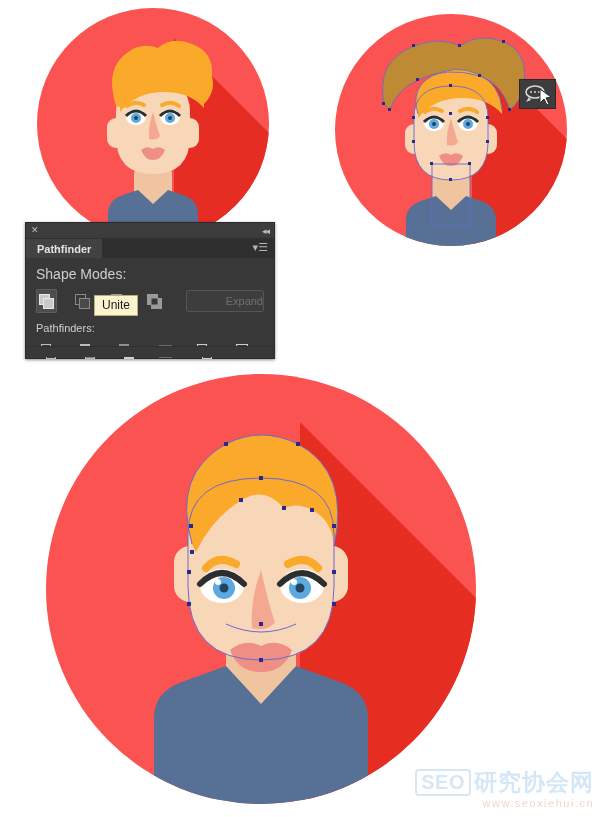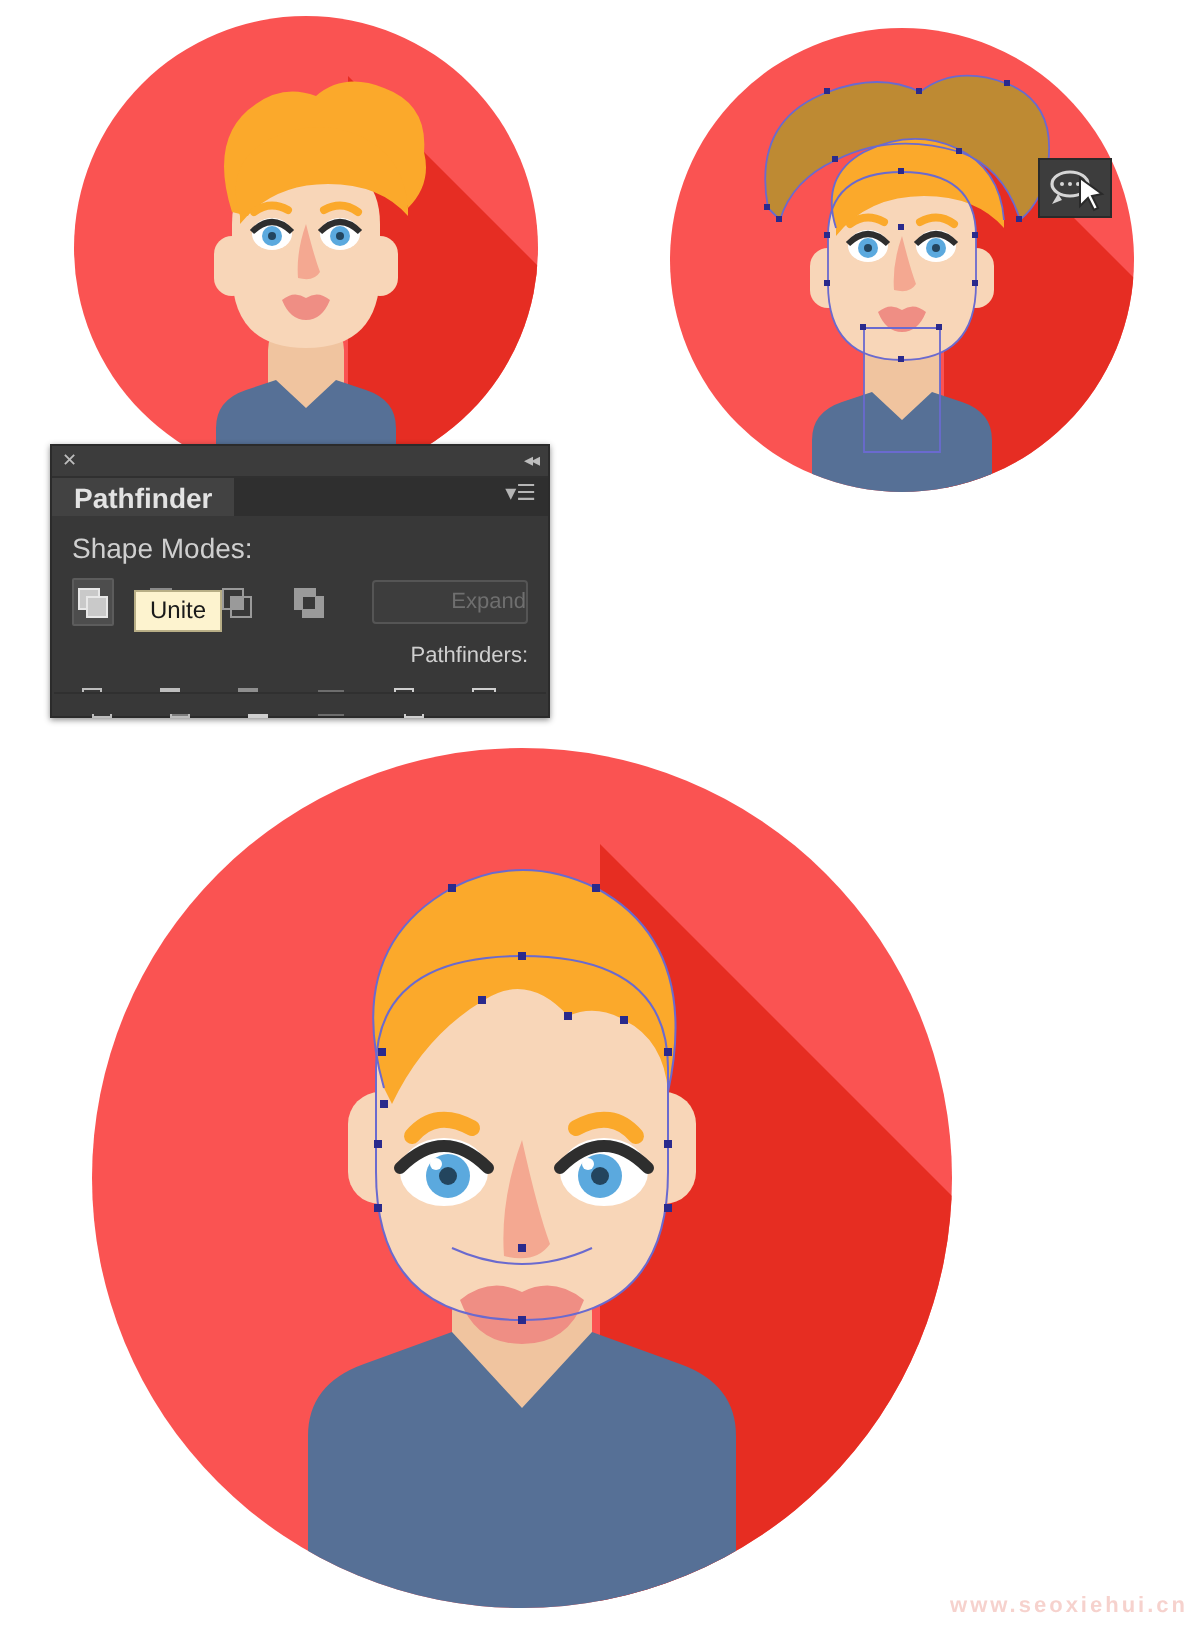--- a/index.html
+++ b/index.html
@@ -15,56 +15,56 @@
     position:absolute;left:25px;top:222px;width:248px;height:135px;
     background:#383838;border:1px solid #2b2b2b;
     box-shadow:0 1px 3px rgba(0,0,0,.45);
     font-size:11px;color:#c8c8c8;z-index:40;
   }
   .pf-titlebar{height:15px;background:#3c3c3c;border-bottom:1px solid #303030;
     display:flex;align-items:center;justify-content:space-between;padding:0 5px;}
   .pf-close{color:#bdbdbd;font-size:9px;line-height:9px;cursor:default;}
   .pf-collapse{color:#bdbdbd;font-size:9px;letter-spacing:-1px;}
   .pf-tabbar{height:19px;background:#2f2f2f;display:flex;align-items:stretch;position:relative;}
-  .pf-tab{background:#424242;color:#e3e3e3;font-weight:bold;font-size:14px;
+  .pf-tab{background:#424242;color:#e3e3e3;font-weight:bold;font-size:11px;
     padding:0 11px;display:flex;align-items:center;}
   .pf-menu{position:absolute;right:6px;top:3px;color:#b5b5b5;font-size:11px;line-height:11px;}
   .pf-body{padding:8px 10px 0 10px;}
   .pf-label{font-size:14px;color:#cfcfcf;margin:0 0 7px 0;}
   .pf-row{display:flex;align-items:center;gap:0;}
   .pf-btn{width:24px;height:22px;display:flex;align-items:center;justify-content:center;
     margin-right:15px;border:1px solid transparent;border-radius:1px;}
   .pf-btn.sel{background:#4d4d4d;border:1px solid #5c5c5c;}
   .pf-expand{margin-left:6px;width:95px;height:20px;border:1px solid #555;border-radius:2px;
     background:#3d3d3d;color:#6f6f6f;font-size:11px;display:flex;align-items:center;
     justify-content:flex-end;}
   .pf-row2{display:flex;align-items:center;gap:0;padding:0 10px;margin-top:6px;}
   .pf-btn2{width:24px;height:22px;display:flex;align-items:center;justify-content:center;
     margin-right:15px;}
   .pf-label2{font-size:11px;color:#cfcfcf;margin:9px 0 0 10px;}
   .pf-footer{position:absolute;left:1px;right:1px;bottom:1px;height:10px;background:#383838;
     border-top:1px solid #303030;}
   .tooltip{
-    position:absolute;left:41px;top:72px;background:#fdf3cf;border:1px solid #b8ae86;
+    position:absolute;left:68px;top:72px;background:#fdf3cf;border:1px solid #b8ae86;
     color:#1a1a1a;font-size:12px;padding:2px 7px 3px 7px;line-height:14px;z-index:50;
     white-space:nowrap;
   }
 
   
   .cursor-box{position:absolute;left:519px;top:79px;width:35px;height:28px;
     background:#3d3d3d;border:1px solid #2a2a2a;z-index:30;}
 
   
   .watermark{position:absolute;right:6px;bottom:8px;z-index:60;
     display:flex;flex-direction:column;align-items:flex-end;opacity:.62;}
   .wm-row{display:flex;align-items:center;gap:3px;}
   .wm-seo{border:2px solid #bcd9f0;border-radius:4px;color:#bcd9f0;font-weight:bold;
     font-size:20px;line-height:20px;padding:1px 4px 2px 4px;letter-spacing:.5px;}
   .wm-cn{color:#bcd9f0;font-weight:bold;font-size:23px;line-height:23px;letter-spacing:1px;}
-  .wm-url{color:#f2b7b0;font-weight:bold;font-size:11px;letter-spacing:1.5px;margin-top:1px;margin-left:40px;}
+  .wm-url{color:#f2b7b0;font-weight:normal;font-size:11px;letter-spacing:1.5px;margin-top:1px;margin-left:40px;}
 </style>
 </head>
 <body>
 
 <div class="stage">
 
   <div class="avatar-wrap" style="left:24px;top:8px;width:258px;height:232px;">
     <svg width="258" height="232" viewBox="0 0 258 232">
       <defs>
         <clipPath id="clipA">
@@ -297,21 +297,21 @@
             <rect x="5.5" y="5.5" width="10" height="10" fill="#9a9a9a" stroke="#9a9a9a" stroke-width="1"></rect>
             <rect x="5.5" y="5.5" width="6" height="6" fill="#383838"></rect>
           </svg>
         </div>
 
         <div class="pf-expand">
           <span>Expand</span>
         </div>
       </div>
 
-      <div class="pf-label2" style="margin-left:0;text-align:right;">Pathfinders:</div>
+      <div class="pf-label2" style="margin-left:0;">Pathfinders:</div>
     </div>
 
     <div class="pf-row2">
       <div class="pf-btn2">
         <svg width="17" height="17" viewBox="0 0 17 17">
           <rect x="1.5" y="1.5" width="9" height="9" fill="none" stroke="#bdbdbd" stroke-width="1"></rect>
           <rect x="6.5" y="6.5" width="9" height="9" fill="none" stroke="#bdbdbd" stroke-width="1"></rect>
           <line x1="6.5" y1="6.5" x2="10.5" y2="6.5" stroke="#bdbdbd"></line>
         </svg>
       </div>
@@ -346,16 +346,20 @@
         </svg>
       </div>
     </div>
 
     <div class="pf-footer"></div>
 
     <div class="tooltip">Unite</div>
   </div>
 
   <div class="watermark">
+    <div class="wm-row">
+      <span class="wm-seo">SEO</span>
+      <span class="wm-cn">研究协会网</span>
+    </div>
     <div class="wm-url">www.seoxiehui.cn</div>
   </div>
 
 </div>
 
 </body></html>

